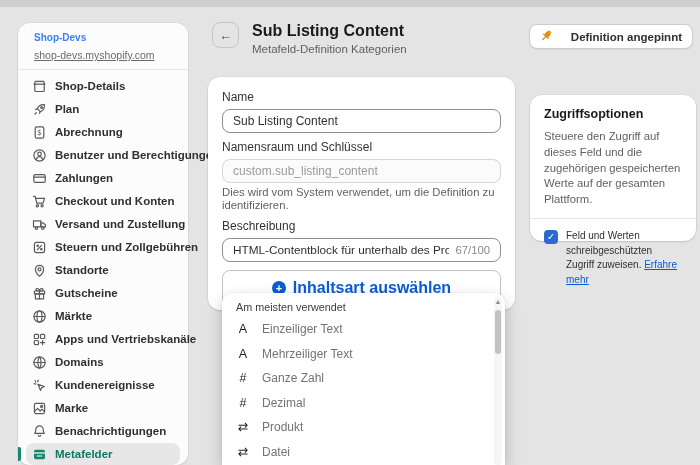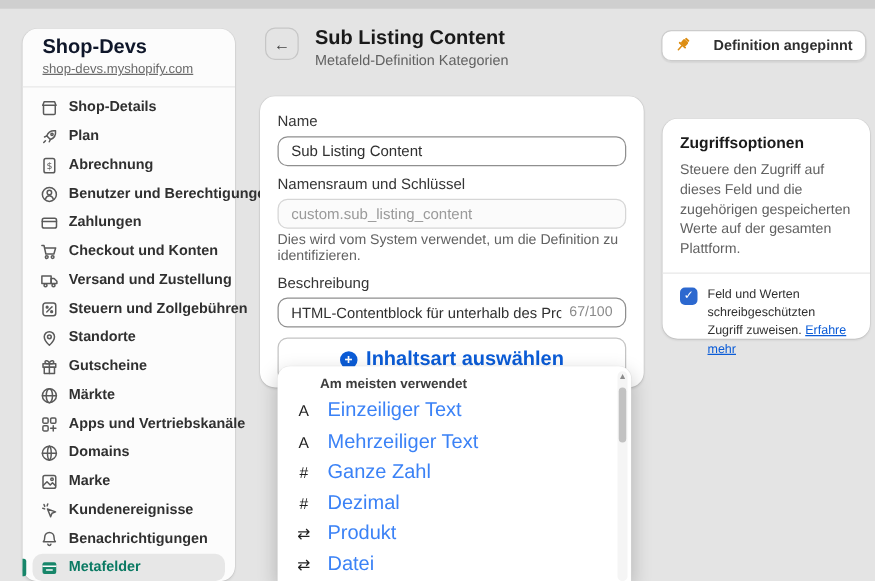--- a/index.html
+++ b/index.html
@@ -10,21 +10,21 @@
   .top-strip{height:7px;background:#cfcfcf;}
 
   
   .sidebar{
     position:absolute;left:18px;top:23px;width:170px;height:442px;
     background:#fcfcfc;border-radius:12px;
     box-shadow:0 0 0 .5px rgba(0,0,0,.06),0 1px 2px rgba(0,0,0,.10);
     box-sizing:border-box;
   }
   .sb-head{padding:8px 16px 6px;}
-  .sb-title{font-size:16px;font-weight:bold;color:#0f172a;line-height:14px;}
+  .sb-title{font-size:10px;font-weight:bold;color:#3b82f6;line-height:14px;}
   .sb-domain{font-size:10.5px;color:#6b6b6b;text-decoration:underline;line-height:12px;display:inline-block;margin-top:2px;cursor:pointer;}
   .sb-divider{height:1px;background:#e7e7e7;}
   .sb-nav{padding:5px 8px 0;}
   .sb-item{position:relative;display:flex;align-items:center;gap:8px;height:22px;margin-bottom:1px;padding:0 6px;border-radius:8px;cursor:pointer;}
   .sb-item .ic{width:15px;height:15px;display:flex;align-items:center;justify-content:center;flex:none;}
   .sb-item .ic svg{display:block;}
   .sb-item .lb{font-size:11.5px;font-weight:600;color:#303030;white-space:nowrap;}
   .sb-item.selected{background:#e7e7e7;}
   .sb-item.selected .lb{color:#0a7a63;}
   .sb-item.selected::before{content:"";position:absolute;left:-8px;top:4px;bottom:4px;width:3px;background:#17866a;border-radius:0 2px 2px 0;}
@@ -52,30 +52,30 @@
   .desc-count{flex:none;font-size:11.3px;color:#8a8a8a;}
   .select-btn{margin-top:8px;width:100%;height:36px;border:1px solid #c4c4c4;border-radius:8px;background:#fff;
     display:flex;align-items:center;justify-content:center;gap:7px;cursor:pointer;box-sizing:border-box;}
   .plus-circle{width:14px;height:14px;border-radius:50%;background:#0b5cd7;color:#fff;display:flex;align-items:center;justify-content:center;
     font-size:11px;font-weight:bold;line-height:1;}
   .select-lb{font-size:16px;font-weight:600;color:#0b5cd7;}
 
   
   .dropdown{position:absolute;left:222px;top:293px;width:283px;height:172px;background:#fff;border-radius:10px 10px 0 0;
     box-shadow:0 0 0 .5px rgba(0,0,0,.06),0 6px 16px rgba(0,0,0,.22);padding:6px 14px 0;box-sizing:border-box;overflow:hidden;}
-  .dd-head{font-size:10.8px;font-weight:700;color:#3d3d3d;line-height:12px;margin-bottom:4px;padding-top:2px;margin-left:20px;}
+  .dd-head{font-size:10.8px;font-weight:400;color:#3d3d3d;line-height:12px;margin-bottom:4px;padding-top:2px;}
   .dd-item{height:24.5px;display:flex;align-items:center;gap:12px;cursor:pointer;}
   .dd-ic{width:14px;text-align:center;font-size:12.5px;font-weight:500;color:#1f1f1f;flex:none;line-height:1;}
-  .dd-lb{font-size:16px;color:#3b82f6;}
+  .dd-lb{font-size:12px;color:#737373;}
   .dd-scrollbar{position:absolute;right:3px;top:4px;bottom:0;width:8px;background:#f5f5f5;border-radius:4px;}
   .dd-scroll-arrow{display:block;text-align:center;font-size:7px;color:#8d8d8d;line-height:10px;height:10px;}
   .dd-thumb{position:absolute;left:1px;top:13px;width:6px;height:44px;background:#c2c2c2;border-radius:3px;}
 
   
-  .access-card{position:absolute;left:530px;top:95px;width:166px;height:176px;background:#fff;border-radius:12px;
+  .access-card{position:absolute;left:530px;top:95px;width:166px;height:146px;background:#fff;border-radius:12px;
     box-shadow:0 0 0 .5px rgba(0,0,0,.07),0 1px 2px rgba(0,0,0,.12);padding:12px 14px;box-sizing:border-box;}
   .ac-title{font-size:12.5px;font-weight:bold;color:#1a1a1a;margin-bottom:8px;}
   .ac-desc{font-size:11.3px;color:#616161;line-height:1.4;}
   .ac-divider{height:1px;background:#e8e8e8;margin:10px -14px;}
   .ac-row{display:flex;gap:8px;align-items:flex-start;}
   .checkbox{width:14px;height:14px;border-radius:4px;background:#2c68cf;color:#fff;display:flex;align-items:center;justify-content:center;
     font-size:9.5px;line-height:1;flex:none;margin-top:1px;cursor:pointer;}
   .ac-label{font-size:10px;color:#303030;line-height:1.45;}
   .ac-link{color:#0b5cd7;text-decoration:underline;cursor:pointer;}
 </style>
@@ -216,35 +216,35 @@
           <svg width="15" height="15" viewBox="0 0 15 15" fill="none" stroke="#5a5a5a" stroke-width="1.2" stroke-linecap="round" stroke-linejoin="round">
             <circle cx="7.5" cy="7.5" r="5.6"></circle>
             <path d="M1.9 7.5h11.2M7.5 1.9c2 1.5 2 9.7 0 11.2M7.5 1.9c-2 1.5-2 9.7 0 11.2"></path>
           </svg>
         </span>
         <span class="lb">Domains</span>
       </div>
       <div class="sb-item">
         <span class="ic">
           <svg width="15" height="15" viewBox="0 0 15 15" fill="none" stroke="#5a5a5a" stroke-width="1.2" stroke-linecap="round" stroke-linejoin="round">
+            <path d="M6 6.2 12.4 8.5 9.6 9.6 8.5 12.4z"></path>
+            <path d="M3.2 2.6l.6 1.5M2.2 5.6l1.5.5M6.2 2.2 5.7 3.7"></path>
+          </svg>
+        </span>
+        <span class="lb">Kundenereignisse</span>
+      </div>
+      <div class="sb-item">
+        <span class="ic">
+          <svg width="15" height="15" viewBox="0 0 15 15" fill="none" stroke="#5a5a5a" stroke-width="1.2" stroke-linecap="round" stroke-linejoin="round">
             <rect x="2.4" y="2.4" width="10.2" height="10.2" rx="1.5"></rect>
             <path d="M2.8 10.2l2.8-2.8 2.6 2.6 1.8-1.8 2.4 2.4"></path>
             <circle cx="9.6" cy="5.4" r="1"></circle>
           </svg>
         </span>
         <span class="lb">Marke</span>
-      </div>
-      <div class="sb-item">
-        <span class="ic">
-          <svg width="15" height="15" viewBox="0 0 15 15" fill="none" stroke="#5a5a5a" stroke-width="1.2" stroke-linecap="round" stroke-linejoin="round">
-            <path d="M6 6.2 12.4 8.5 9.6 9.6 8.5 12.4z"></path>
-            <path d="M3.2 2.6l.6 1.5M2.2 5.6l1.5.5M6.2 2.2 5.7 3.7"></path>
-          </svg>
-        </span>
-        <span class="lb">Kundenereignisse</span>
       </div>
       <div class="sb-item">
         <span class="ic">
           <svg width="15" height="15" viewBox="0 0 15 15" fill="none" stroke="#5a5a5a" stroke-width="1.2" stroke-linecap="round" stroke-linejoin="round">
             <path d="M7.5 1.9a3.7 3.7 0 0 1 3.7 3.7c0 2.8 1.1 3.7 1.1 3.7H2.7s1.1-.9 1.1-3.7A3.7 3.7 0 0 1 7.5 1.9z"></path>
             <path d="M6.3 11.4a1.25 1.25 0 0 0 2.4 0"></path>
           </svg>
         </span>
         <span class="lb">Benachrichtigungen</span>
       </div>

